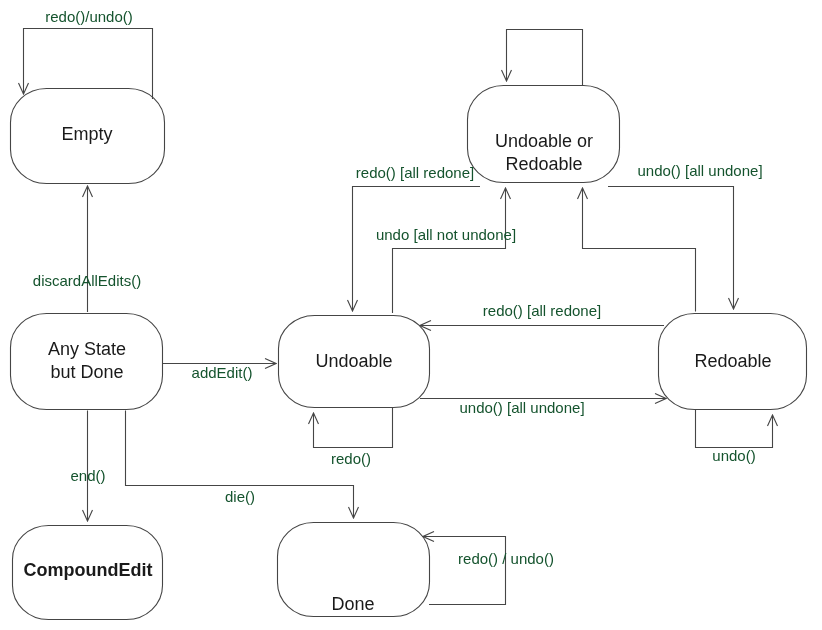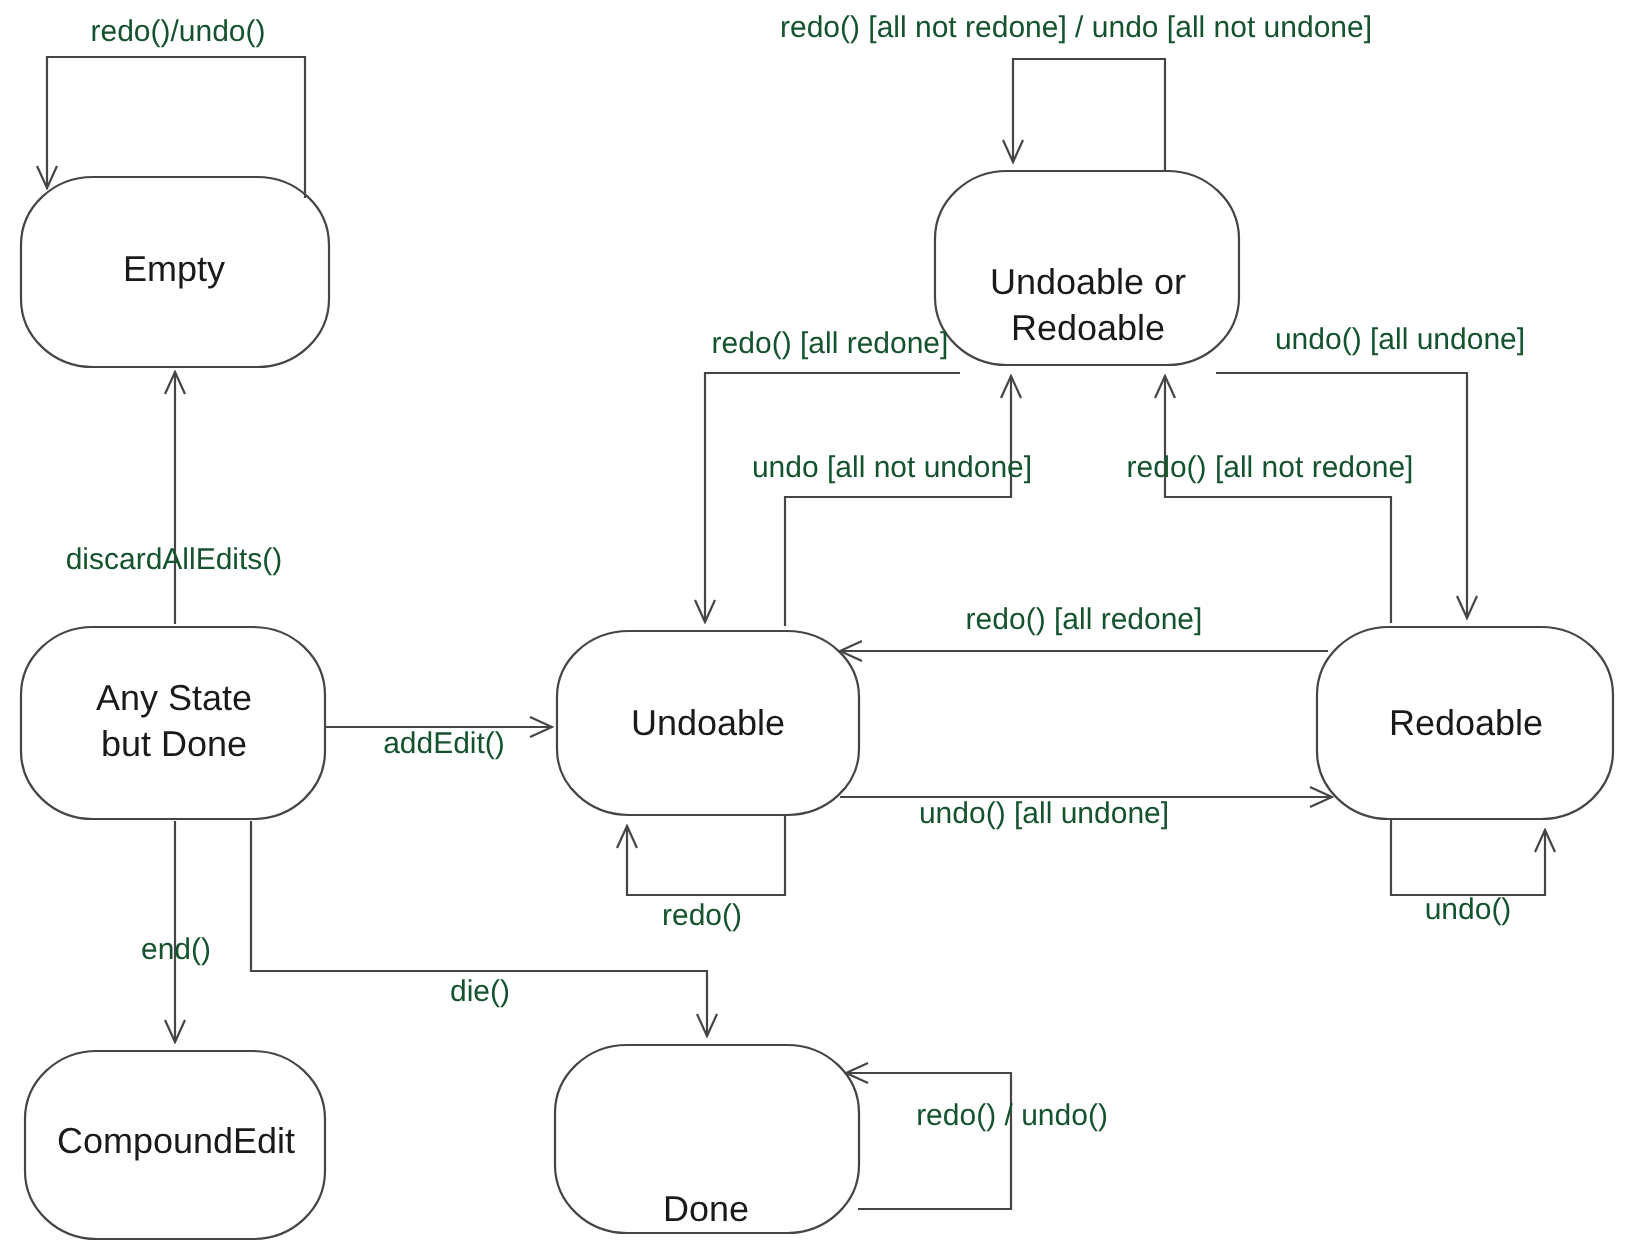--- a/index.html
+++ b/index.html
@@ -67,30 +67,28 @@
     <path d="M429,604.5 H505.5 V536.5 H423" marker-end="url(#arrow)"></path>
   </svg>
 
   <div class="state-label" style="left:87px; top:135px;">Empty</div>
   <div class="state-label" style="left:544px; top:133px;margin-top:20px;">Undoable or
 Redoable</div>
   <div class="state-label" style="left:87px; top:361px;">Any State
 but Done</div>
   <div class="state-label" style="left:354px; top:362px;">Undoable</div>
   <div class="state-label" style="left:733px; top:362px;">Redoable</div>
-  <div class="state-label" style="left:88px; top:571px;">CompoundEdit</div>
+  <div class="state-label" style="left:88px; top:571px;font-weight:bold;">CompoundEdit</div>
   <div class="state-label" style="left:353px; top:605px;">Done</div>
 
   <div class="t-label" style="left:89px; top:16px;">redo()/undo()</div>
-  <div class="t-label" style="left:538px; top:14px;">redo() [all not redone] / undo [all not undone]</div>
   <div class="t-label" style="left:87px; top:258px;margin-top:22px;">discardAllEdits()</div>
   <div class="t-label" style="left:222px; top:372px;">addEdit()</div>
   <div class="t-label" style="left:415px; top:172px;">redo() [all redone]</div>
   <div class="t-label" style="left:446px; top:234px;">undo [all not undone]</div>
-  <div class="t-label" style="left:635px; top:234px;">redo() [all not redone]</div>
   <div class="t-label" style="left:700px; top:170px;">undo() [all undone]</div>
   <div class="t-label" style="left:542px; top:310px;">redo() [all redone]</div>
   <div class="t-label" style="left:522px; top:407px;">undo() [all undone]</div>
   <div class="t-label" style="left:351px; top:458px;">redo()</div>
   <div class="t-label" style="left:734px; top:455px;">undo()</div>
   <div class="t-label" style="left:88px; top:475px;">end()</div>
   <div class="t-label" style="left:240px; top:496px;">die()</div>
   <div class="t-label" style="left:506px; top:558px;">redo() / undo()</div>
 
 </div>

